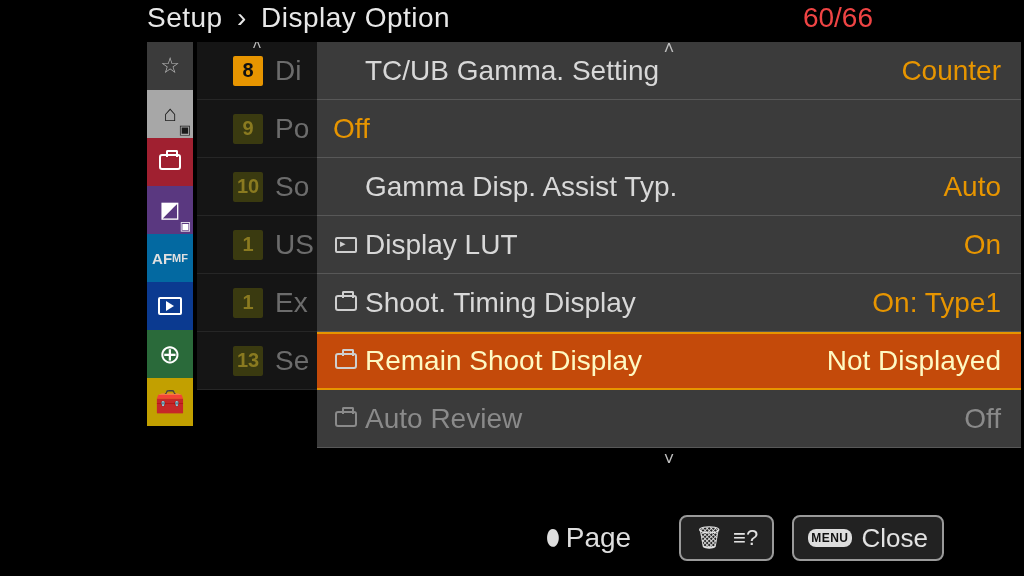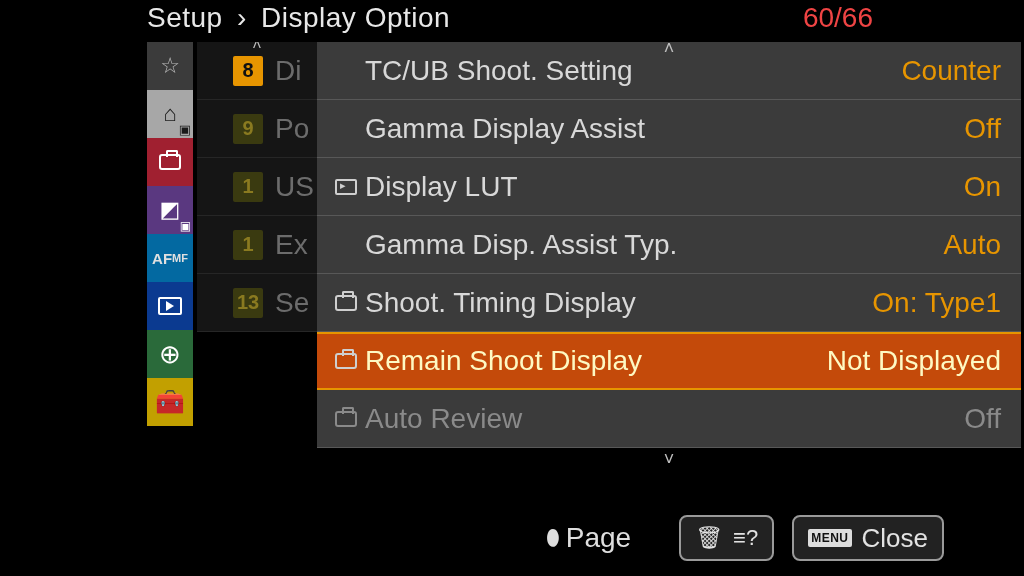--- a/index.html
+++ b/index.html
@@ -39,21 +39,21 @@
   .row.selected { background: #c44a0a; border: 2px solid #e79500; border-left:none; border-right:none; }
   .row.selected .lbl, .row.selected .val { color: #fef9c3; }
   .row.disabled { color: #8a8a8a; align-items: center; }
   .row.disabled .lbl, .row.disabled .val, .row.disabled .pre-ico { color: #8a8a8a; }
   .row:last-child { border-bottom: none; }
   .footer { position: absolute; left: 70px; bottom: 12px; width: 884px; height: 52px; display: flex; align-items: center; justify-content: flex-end; gap: 18px; padding-right: 10px; }
   .page-ctl { font-size: 28px; color: #dedede; display:flex; align-items:center; gap:6px; margin-right: 30px;}
   .wheel { font-size: 22px; }
   .fbtn { border: 2px solid #9a9a9a; border-radius: 8px; height: 46px; padding: 0 14px; display: flex; align-items: center; gap: 10px; color: #e2e2e2; font-size: 26px; background: #222; }
   .fbtn .ico { font-size: 22px; }
-  .menu-chip { font-size: 12px; font-weight: bold; background:#ddd; color:#111; padding:2px 3px; border-radius:2px; letter-spacing:0.5px;}
+  .menu-chip { font-size: 12px; font-weight: bold; background:#ddd; color:#111; padding:2px 3px; border-radius:8px; letter-spacing:0.5px;}
   .cam-ico { display:inline-block; position:relative; width:22px; height:16px; border:2px solid currentColor; border-radius:3px; }
   .cam-ico::before { content:""; position:absolute; top:-6px; left:5px; width:8px; height:5px; border:2px solid currentColor; border-bottom:none; border-radius:2px 2px 0 0;}
   .lut-ico { display:inline-block; width:22px; height:16px; border:2px solid currentColor; border-radius:2px; position:relative;}
   .lut-ico::after { content:"▸"; position:absolute; left:3px; top:-2px; font-size:11px;}
 </style>
 </head>
 <body>
 
 <div class="screen">
 
@@ -103,65 +103,65 @@
     <div class="sitem" style="position:relative">
       <span style="position:absolute; top:-6px; left:50%; transform:translateX(-50%); color:#bfbfbf; font-size:16px;">˄</span>
       <span class="badge active">8</span>
       <span>Di</span>
     </div>
     <div class="sitem">
       <span class="badge dim">9</span>
       <span>Po</span>
     </div>
     <div class="sitem">
+      <span class="badge dim">10</span>
+      <span>So</span>
+    </div>
+    <div class="sitem">
       <span class="badge dim">1</span>
       <span>US</span>
     </div>
     <div class="sitem">
       <span class="badge dim">1</span>
       <span>Ex</span>
     </div>
     <div class="sitem">
       <span class="badge dim">13</span>
       <span>Se</span>
     </div>
   </div>
 
   <div class="main" style="position:absolute;">
     <span class="up-caret">˄</span>
 
     <div class="row">
       <span class="lbl">
           <span class="pre-ico"></span>
-          <span>TC/UB Shoot. Setting</span>
+          <span>TC/UB Gamma. Setting</span>
         </span>
       <span class="val">Counter</span>
     </div>
     <div class="row">
-      <span class="lbl">
-          <span class="pre-ico"></span>
-          <span>Gamma Display Assist</span>
-        </span>
       <span class="val">Off</span>
-    </div>
-    <div class="row">
-      <span class="lbl">
-          <span class="pre-ico">
-            <span class="lut-ico"></span>
-          </span>
-          <span>Display LUT</span>
-        </span>
-      <span class="val">On</span>
     </div>
     <div class="row">
       <span class="lbl">
           <span class="pre-ico"></span>
           <span>Gamma Disp. Assist Typ.</span>
         </span>
       <span class="val">Auto</span>
+    </div>
+    <div class="row">
+      <span class="lbl">
+          <span class="pre-ico">
+            <span class="lut-ico"></span>
+          </span>
+          <span>Display LUT</span>
+        </span>
+      <span class="val">On</span>
     </div>
     <div class="row">
       <span class="lbl">
           <span class="pre-ico">
             <span class="cam-ico"></span>
           </span>
           <span>Shoot. Timing Display</span>
         </span>
       <span class="val">On: Type1</span>
     </div>

